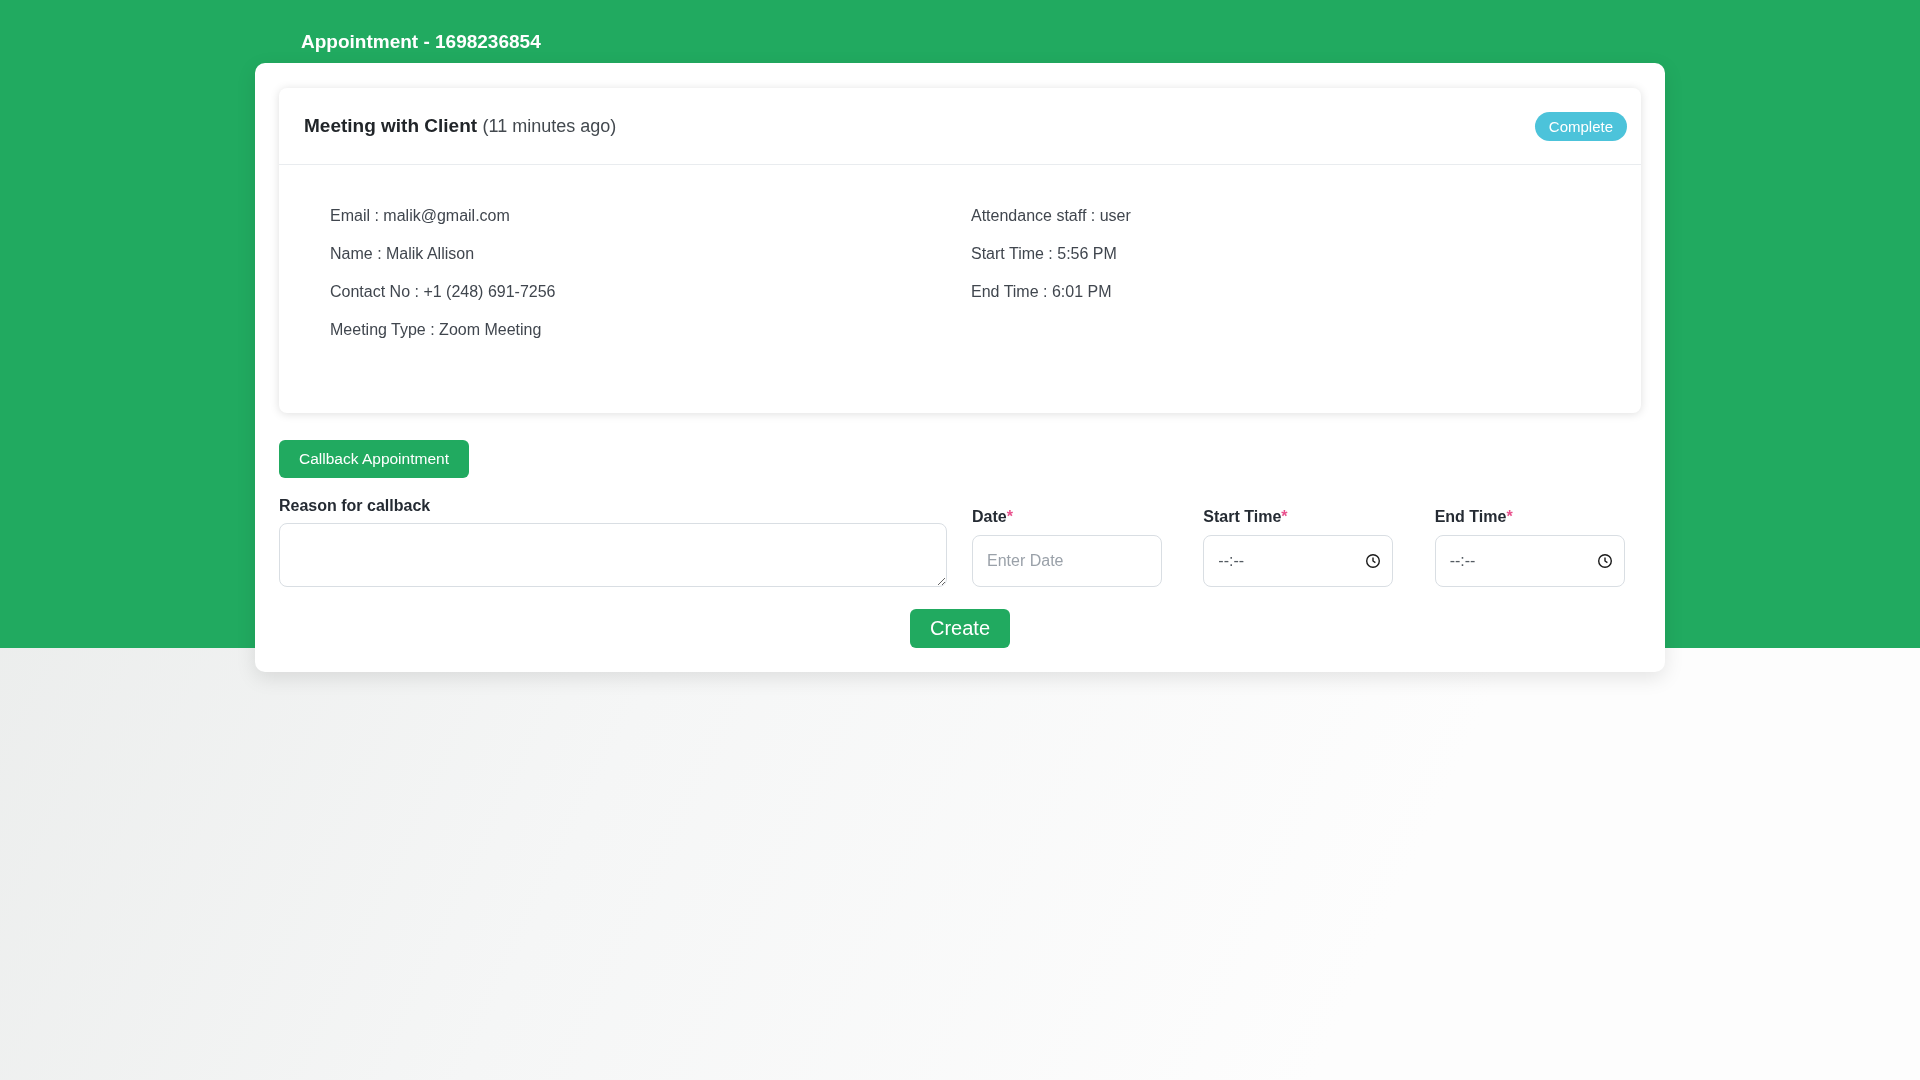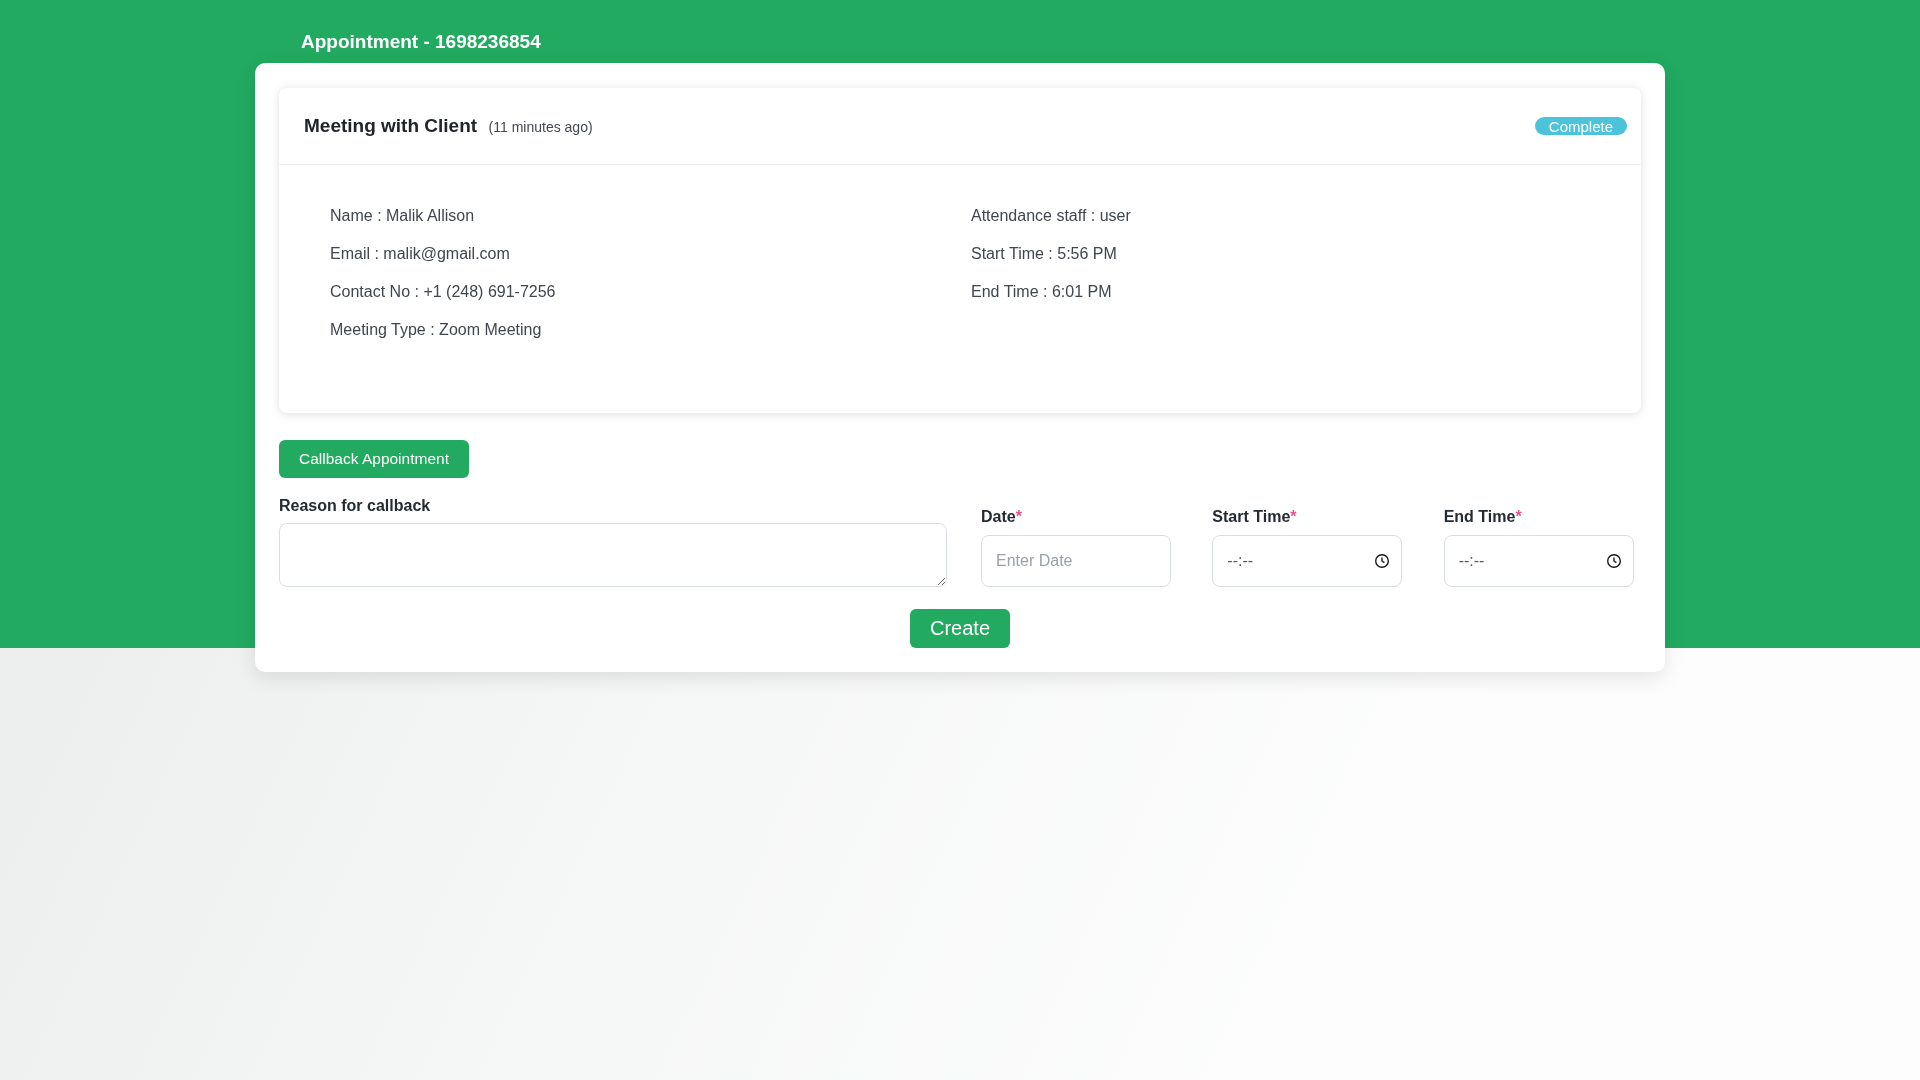--- a/index.html
+++ b/index.html
@@ -32,41 +32,41 @@
     background:#ffffff;border-radius:8px;
     box-shadow:0 1px 10px rgba(0,0,0,0.13);
     height:325px;
   }
   .inner-header{
     display:flex;align-items:center;justify-content:space-between;
     height:77px;padding:0 14px 0 25px;
     border-bottom:1px solid #e9ecef;
   }
   .meeting-title{font-size:19px;font-weight:700;color:#212529;}
-  .time-ago{font-size:14px;font-weight:400;color:#43494f;margin-left:7px;}
+  .time-ago{font-size:18px;font-weight:400;color:#43494f;margin-left:1px;}
   .complete-btn{
     background:var(--cyan);color:#ffffff;border:none;
-    border-radius:15px;height:18px;padding:0 14px;
+    border-radius:15px;height:29px;padding:0 14px;
     font-size:15px;font-family:inherit;cursor:pointer;
   }
   .inner-body{display:flex;padding-top:41px;}
   .detail-col{width:50%;}
   .detail-col.left{padding-left:51px;}
   .detail-col.right{padding-left:11px;}
   .detail-row{
     font-size:16px;color:#40464e;line-height:20px;margin-bottom:18px;
   }
   .callback-btn{
     margin-top:27px;display:inline-block;
     background:var(--green);color:#ffffff;border:none;border-radius:6px;
     height:38px;padding:0 18px;min-width:190px;
     font-size:15.5px;font-family:inherit;cursor:pointer;
   }
   .form-row{
-    display:flex;align-items:flex-end;margin-top:20px;gap:9px;
+    display:flex;align-items:flex-end;margin-top:20px;
   }
   .reason-group{width:668px;display:flex;flex-direction:column;}
   .reason-label{
     font-size:16px;font-weight:700;color:#252b33;margin-bottom:9px;line-height:16px;
   }
   .reason-textarea{
     width:668px;height:64px;resize:both;
     border:1px solid #d9dee3;border-radius:8px;
     padding:10px 14px;font-size:16px;font-family:inherit;color:#333;
     outline:none;
@@ -112,24 +112,24 @@
         <div>
           <span class="meeting-title">Meeting with Client</span>
           <span class="time-ago">(11 minutes ago)</span>
         </div>
         <button class="complete-btn">Complete</button>
       </div>
 
       <div class="inner-body">
         <div class="detail-col left">
           <div class="detail-row">
+            <span>Email</span><span> : </span><span>malik@gmail.com</span>
+          </div>
+          <div class="detail-row">
             <span>Name</span><span> : </span><span>Malik Allison</span>
-          </div>
-          <div class="detail-row">
-            <span>Email</span><span> : </span><span>malik@gmail.com</span>
           </div>
           <div class="detail-row">
             <span>Contact No</span><span> : </span><span>+1 (248) 691-7256</span>
           </div>
           <div class="detail-row">
             <span>Meeting Type</span><span> : </span><span>Zoom Meeting</span>
           </div>
         </div>
 
         <div class="detail-col right">

